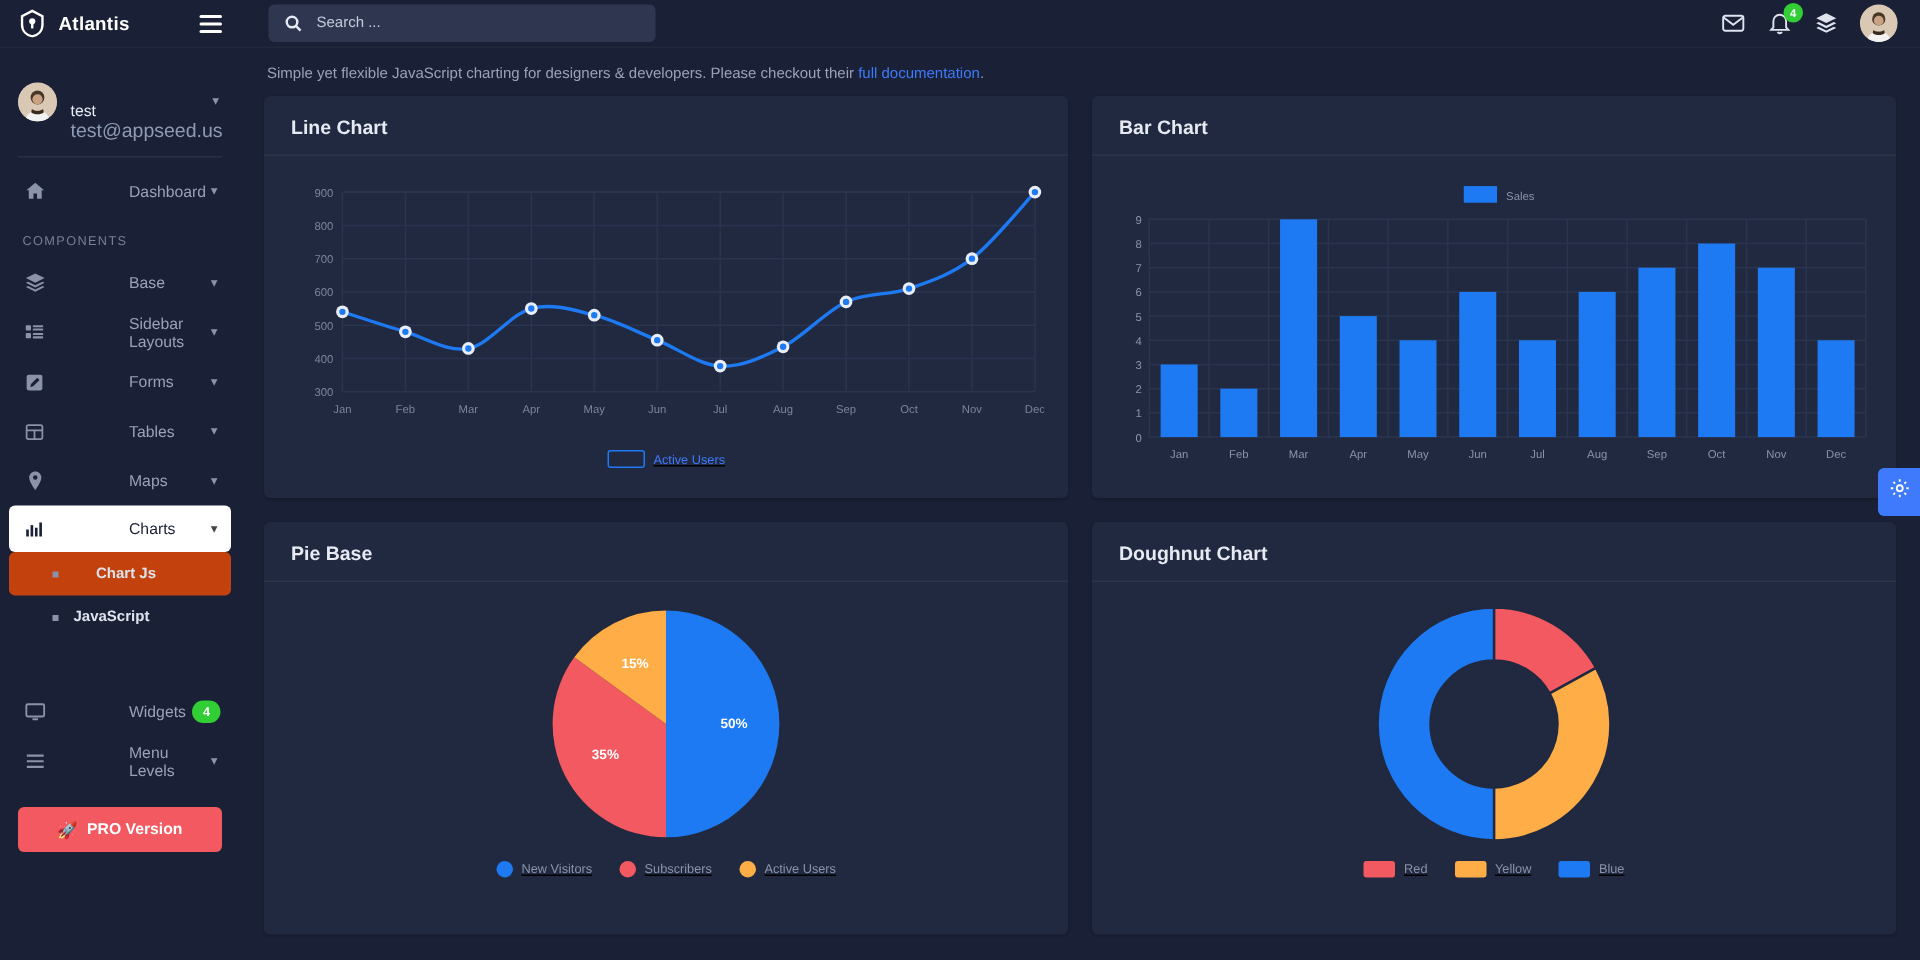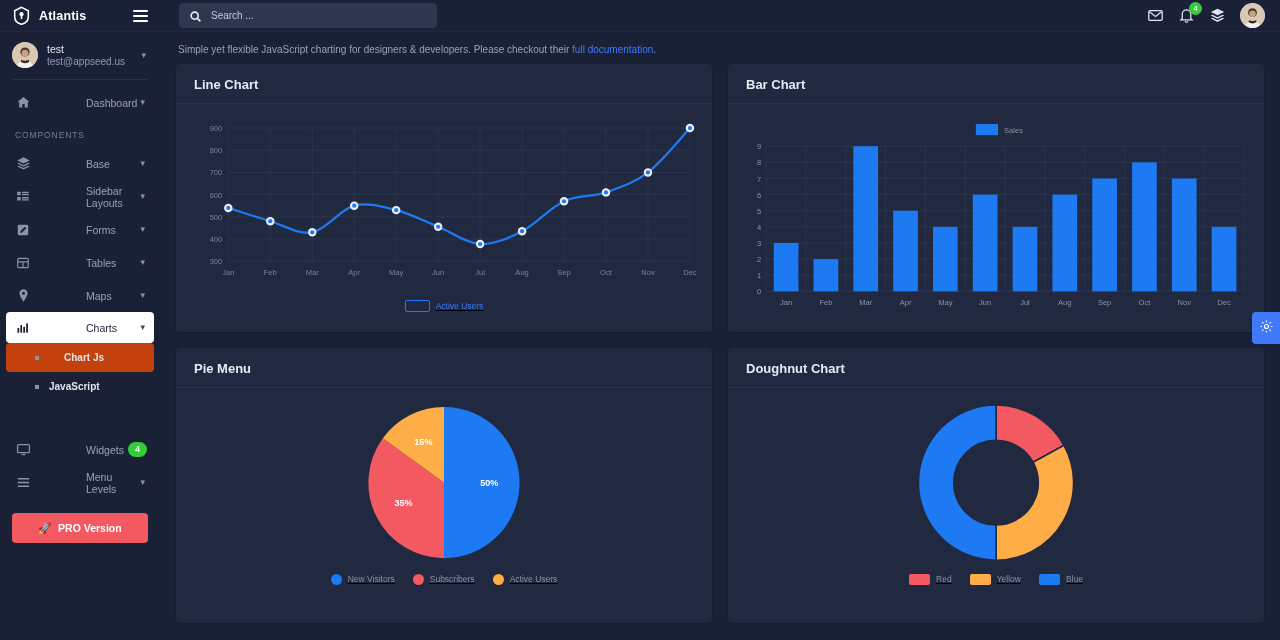--- a/index.html
+++ b/index.html
@@ -40,22 +40,22 @@
   }
   .sb-user::after {
     content: ""; position: absolute; left: 12px; right: 12px; bottom: 0;
     height: 1px; background: rgba(255,255,255,0.07);
   }
   .avatar-sm {
     width: 26px; height: 26px; border-radius: 50%;
     flex: 0 0 26px; overflow: hidden; background: #c9b7a4;
   }
   .uinfo { margin-left: 9px; flex: 1; min-width: 0; }
-  .uname { color: #e7eaf3; font-size: 10.5px; line-height: 13px; }
-  .umail { color: #8f9bb5; font-size: 10px; line-height: 12px; }
+  .uname { color: #e7eaf3; font-size: 10.5px; line-height: 13px; margin-top: 26px; }
+  .umail { color: #8f9bb5; font-size: 13px; line-height: 12px; }
   .caret { color: #8a93a8; font-size: 9px; line-height: 1; padding-right: 2px; }
 
   .sb-scroll { flex: 1; overflow: hidden; padding-top: 6px; }
   .sb-head {
     color: #767f95; font-size: 8.5px; letter-spacing: .9px;
     padding: 11px 15px 7px 15px; text-transform: uppercase;
   }
   .sb-item {
     display: flex; align-items: center; height: 33px;
     padding: 0 13px 0 15px; cursor: pointer; position: relative;
@@ -531,21 +531,21 @@
                 <text x="258" y="15" class="axis-lbl-b">Sales</text>
               </svg>
           </div>
         </div>
       </div>
 
       <div class="row" style="margin-top:16px">
 
         <div class="card" style="height:275px">
           <div class="card-head">
-            <div class="card-title">Pie Menu</div>
+            <div class="card-title">Pie Base</div>
           </div>
           <div class="card-body">
             <svg class="chart" id="svg-pie" viewBox="0 0 500 165">
                 <path d="M250,80 L250,5 A75,75 0 0 1 250,155 Z" fill="#1d7af3"></path>
                 <text x="295" y="83" fill="#fff" font-size="9" font-weight="bold" text-anchor="middle" font-family="&quot;Liberation Sans&quot;, sans-serif">50%</text>
                 <path d="M250,80 L250,155 A75,75 0 0 1 189.32372542187892,35.91610607806452 Z" fill="#f25961"></path>
                 <text x="209.90470641152345" y="103.4295724882796" fill="#fff" font-size="9" font-weight="bold" text-anchor="middle" font-family="&quot;Liberation Sans&quot;, sans-serif">35%</text>
                 <path d="M250,80 L189.32372542187892,35.91610607806452 A75,75 0 0 1 250,5 Z" fill="#ffad46"></path>
                 <text x="229.5704275117204" y="42.90470641152345" fill="#fff" font-size="9" font-weight="bold" text-anchor="middle" font-family="&quot;Liberation Sans&quot;, sans-serif">15%</text>
               </svg>

